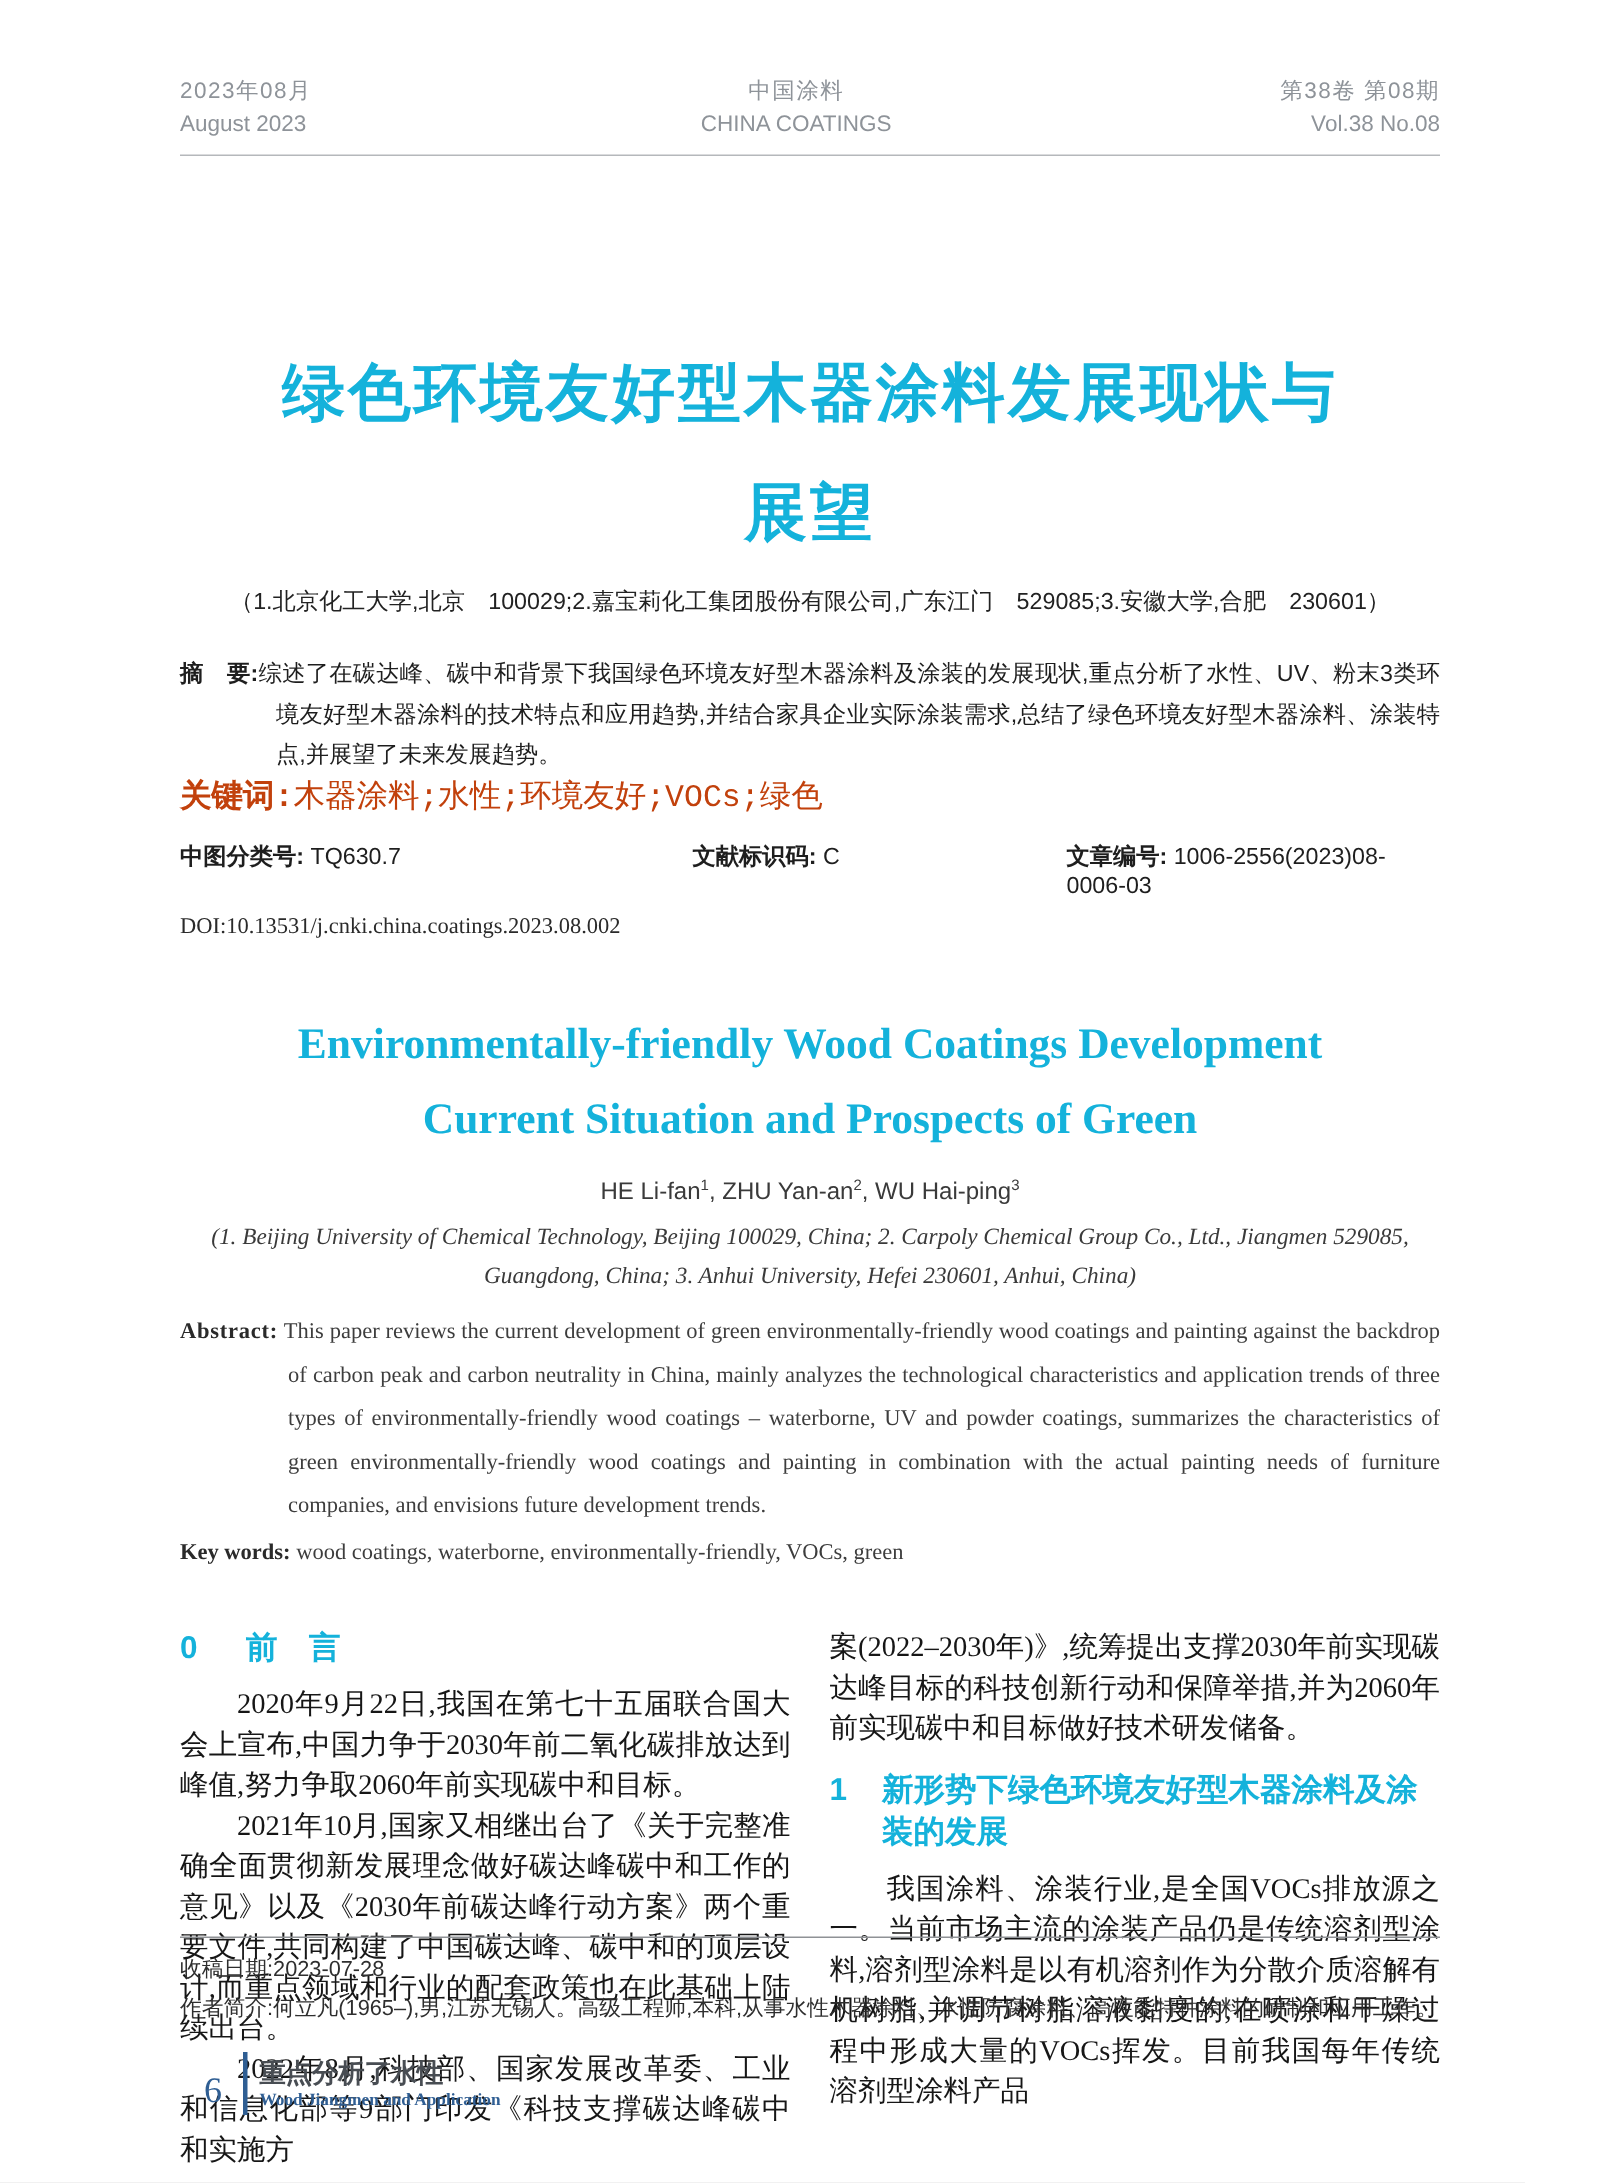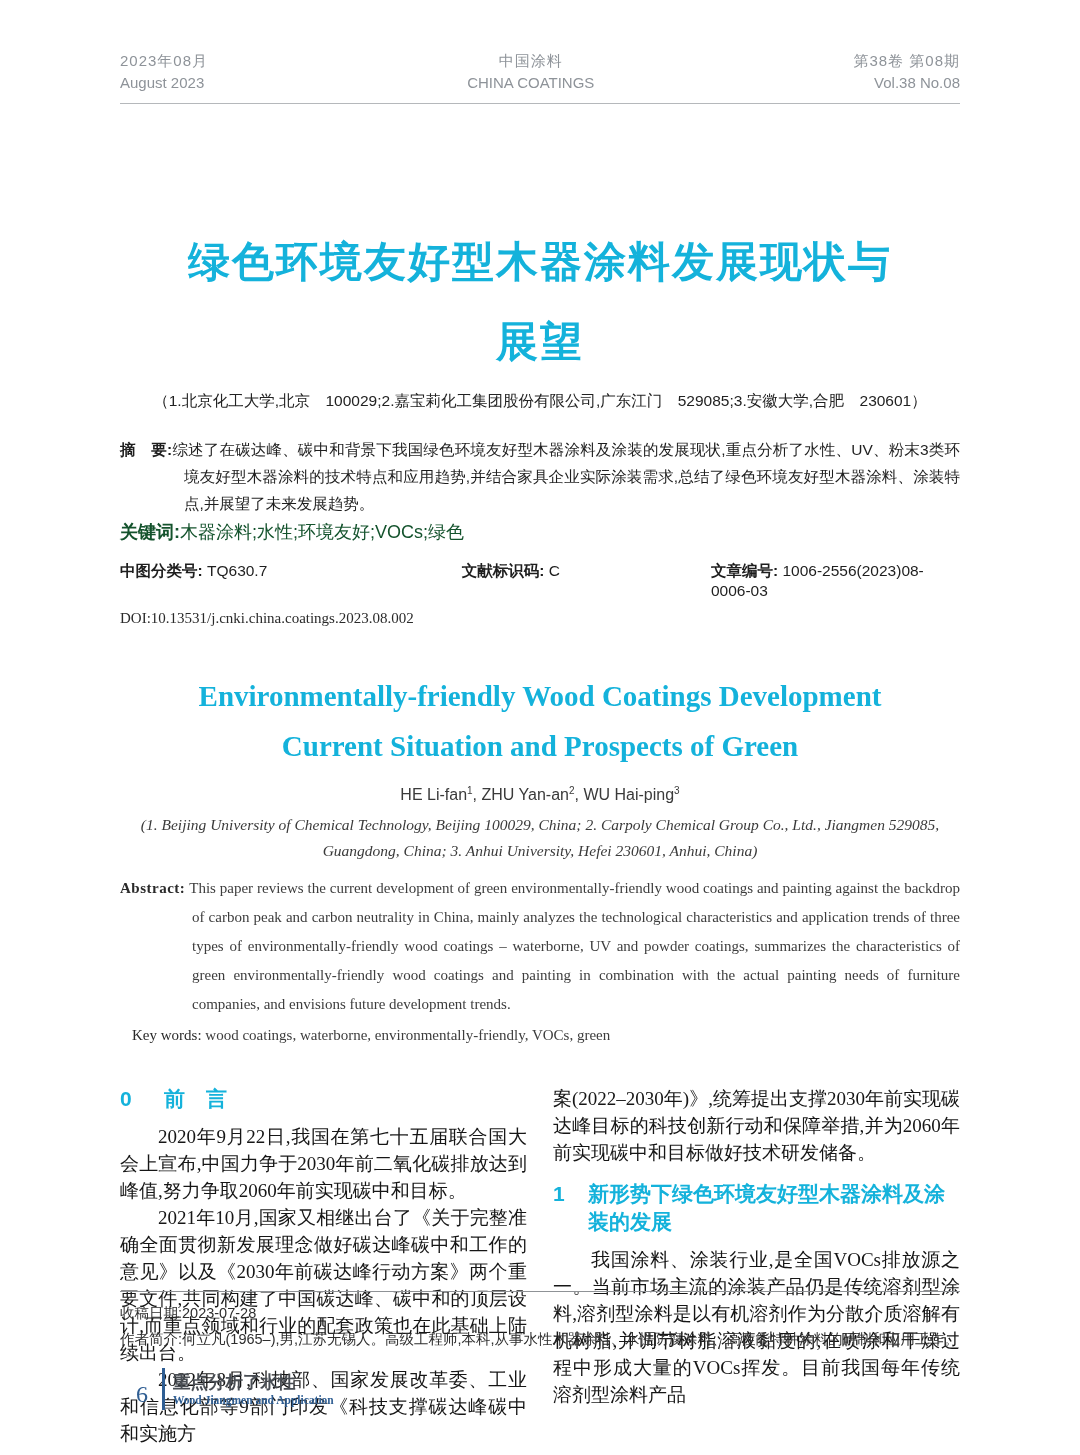--- a/index.html
+++ b/index.html
@@ -39,22 +39,22 @@
     font-family: "Liberation Sans", "DejaVu Sans", sans-serif;
   }
   
   .abstract-zh {
     margin-top: 24px; font-family: "Liberation Sans", "DejaVu Sans", sans-serif;
     font-size: 15.5px; line-height: 27px; text-align: justify;
     padding-left: 64px; text-indent: -64px; color: #1e1e1e;
   }
   .abstract-zh .lbl { font-weight: bold; }
   .keywords-zh {
-    margin-top: 2px; font-family: Liberation Sans, sans-serif;
-    font-size: 18px; line-height: 27px; color: #14532d;
+    margin-top: 2px; font-family: Liberation Mono, monospace;
+    font-size: 21px; line-height: 27px; color: #c2410c;
   }
   .keywords-zh .lbl { font-weight: bold; }
   .meta-row {
     margin-top: 15px; display: flex;
     font-family: "Liberation Sans", "DejaVu Sans", sans-serif;
     font-size: 15.5px; color: #1e1e1e;
   }
   .meta-row .cell-1 { width: 370px; }
   .meta-row .cell-2 { width: 270px; }
   .meta-row .lbl { font-weight: bold; }
@@ -74,21 +74,21 @@
     margin-top: 8px; text-align: center; font-style: italic;
     font-size: 15.5px; line-height: 26px; color: #3a3a3a;
     padding: 0 10px;
   }
   .abstract-en {
     margin-top: 10px; font-size: 15px; line-height: 29px; color: #3d3d3d;
     text-align: justify; padding-left: 72px; text-indent: -72px;
   }
   .abstract-en .lbl { font-weight: bold; color: #2a2a2a; letter-spacing: 0.5px; }
   .keywords-en { margin-top: 2px; font-size: 15px; line-height: 28px; color: #3d3d3d; }
-  .keywords-en .lbl { font-weight: normal; color: #2a2a2a; margin-left: 12px; }
+  .keywords-en .lbl { font-weight: bold; color: #2a2a2a; }
   
   .body-cols { margin-top: 36px; display: flex; gap: 26px; }
   .col { width: 407px; }
   .sec-head {
     color: #14b2db; font-family: "Liberation Sans", "DejaVu Sans", sans-serif;
     font-weight: bold; font-size: 21px; line-height: 28px;
     display: flex;
   }
   .sec-head .num { width: 46px; flex: none; }
   .sec-head-0 { margin-bottom: 10px; }

